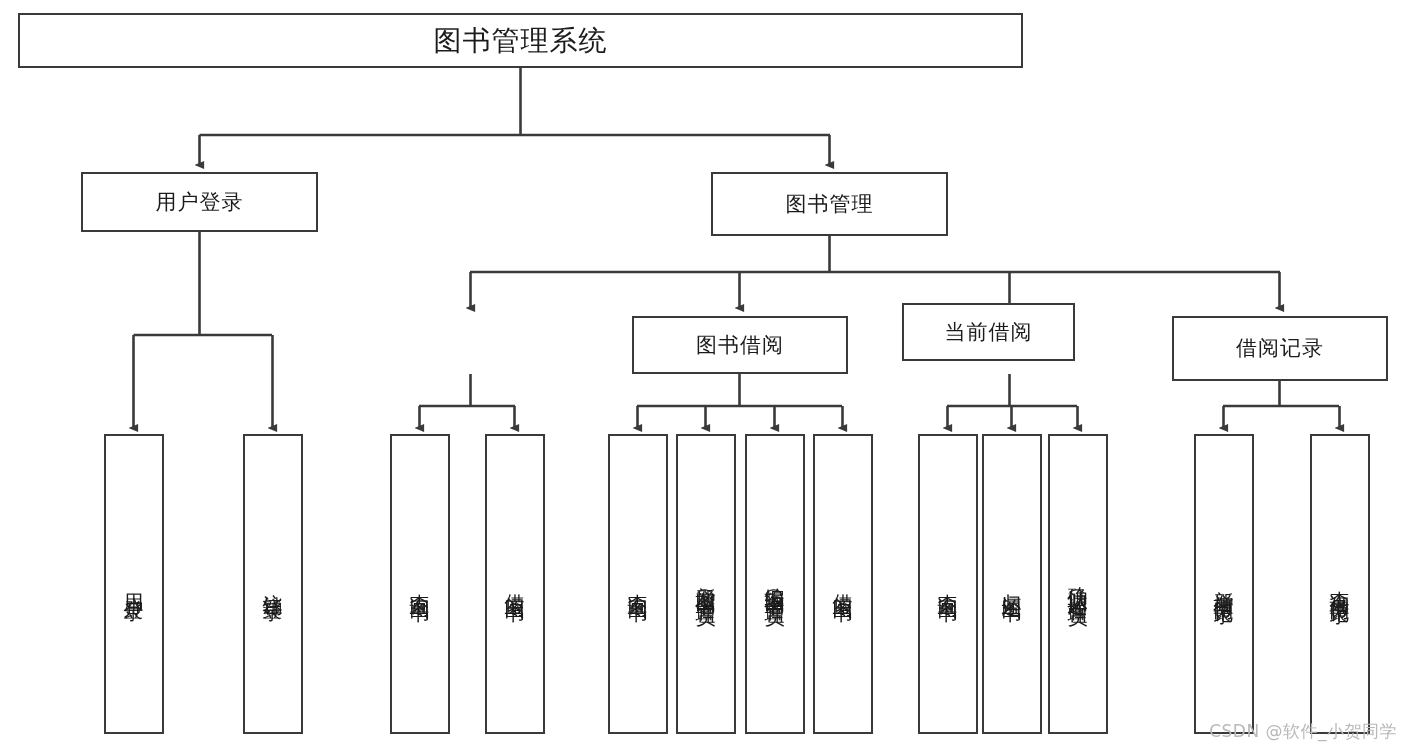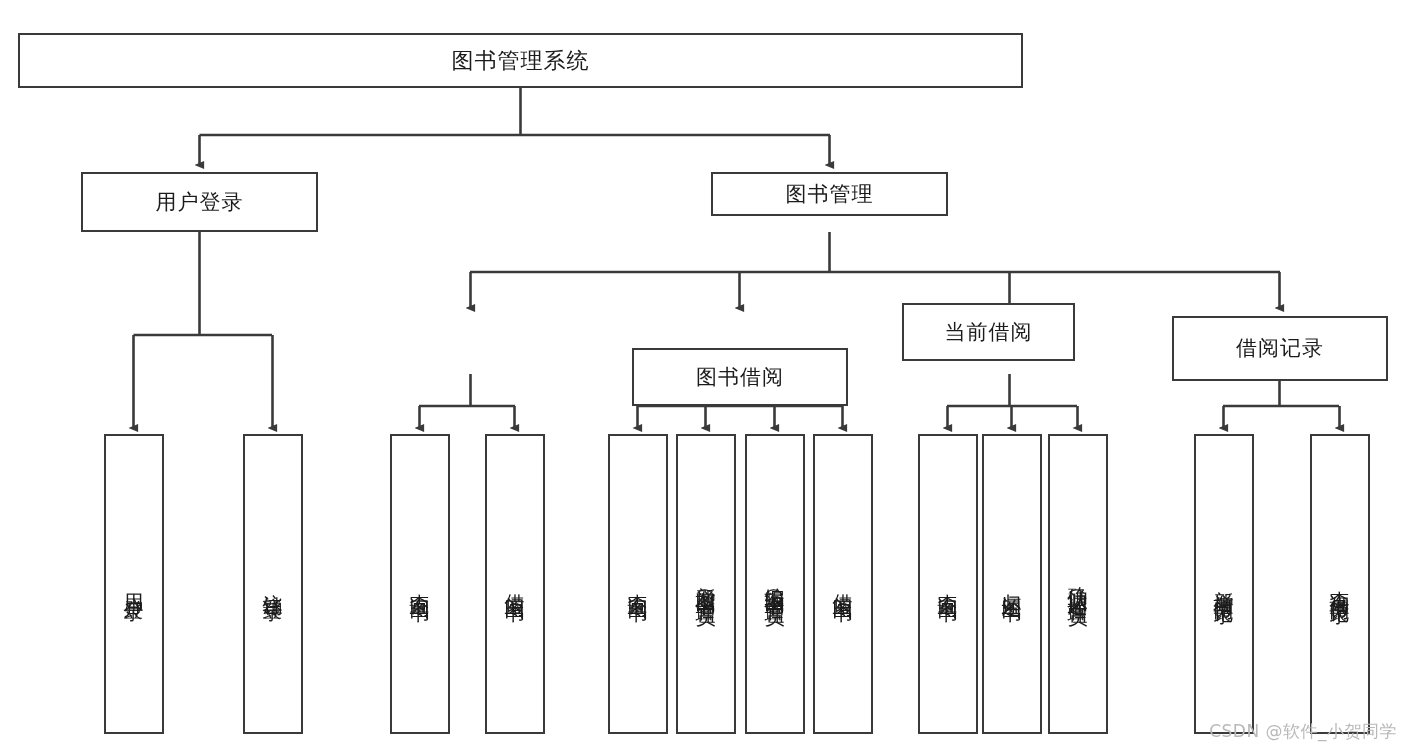--- a/index.html
+++ b/index.html
@@ -36,23 +36,22 @@
     color: #1b1b1b;
     text-align: center;
     z-index: 2;
   }
   .node-h {
     font-size: 21px;
     line-height: 1.15;
     letter-spacing: 1px;
   }
   .node-root {
-    font-size: 22px;
+    font-size: 28px;
     letter-spacing: 1px;
-    margin-top: 20px;
   }
   .node-v {
     font-size: 20px;
     letter-spacing: 2px;
   }
   .node-v .vlabel {
     writing-mode: vertical-rl;
     text-orientation: upright;
     white-space: nowrap;
     line-height: 1;
@@ -126,25 +125,25 @@
     </g>
   </svg>
 
   <div class="node node-root" style="left:18px; top:13px; width:1005px; height:55px;">
     <span>图书管理系统</span>
   </div>
 
   <div class="node node-h" style="left:81px; top:172px; width:237px; height:60px;">
     <span>用户登录</span>
   </div>
-  <div class="node node-h" style="left:711px; top:172px; width:237px; height:44px;font-family:Liberation Serif, serif;">
+  <div class="node node-h" style="left:711px; top:172px; width:237px; height:64px;font-family:Liberation Serif, serif;">
     <span>图书管理</span>
   </div>
 
-  <div class="node node-h" style="left:632px; top:316px; width:216px; height:58px;margin-top:32px;">
+  <div class="node node-h" style="left:632px; top:316px; width:216px; height:58px;">
     <span>图书借阅</span>
   </div>
   <div class="node node-h" style="left:902px; top:303px; width:173px; height:58px;">
     <span>当前借阅</span>
   </div>
   <div class="node node-h" style="left:1172px; top:316px; width:216px; height:65px;">
     <span>借阅记录</span>
   </div>
 
   <div class="node node-v" style="left:104px; top:434px; width:60px; height:300px;">

